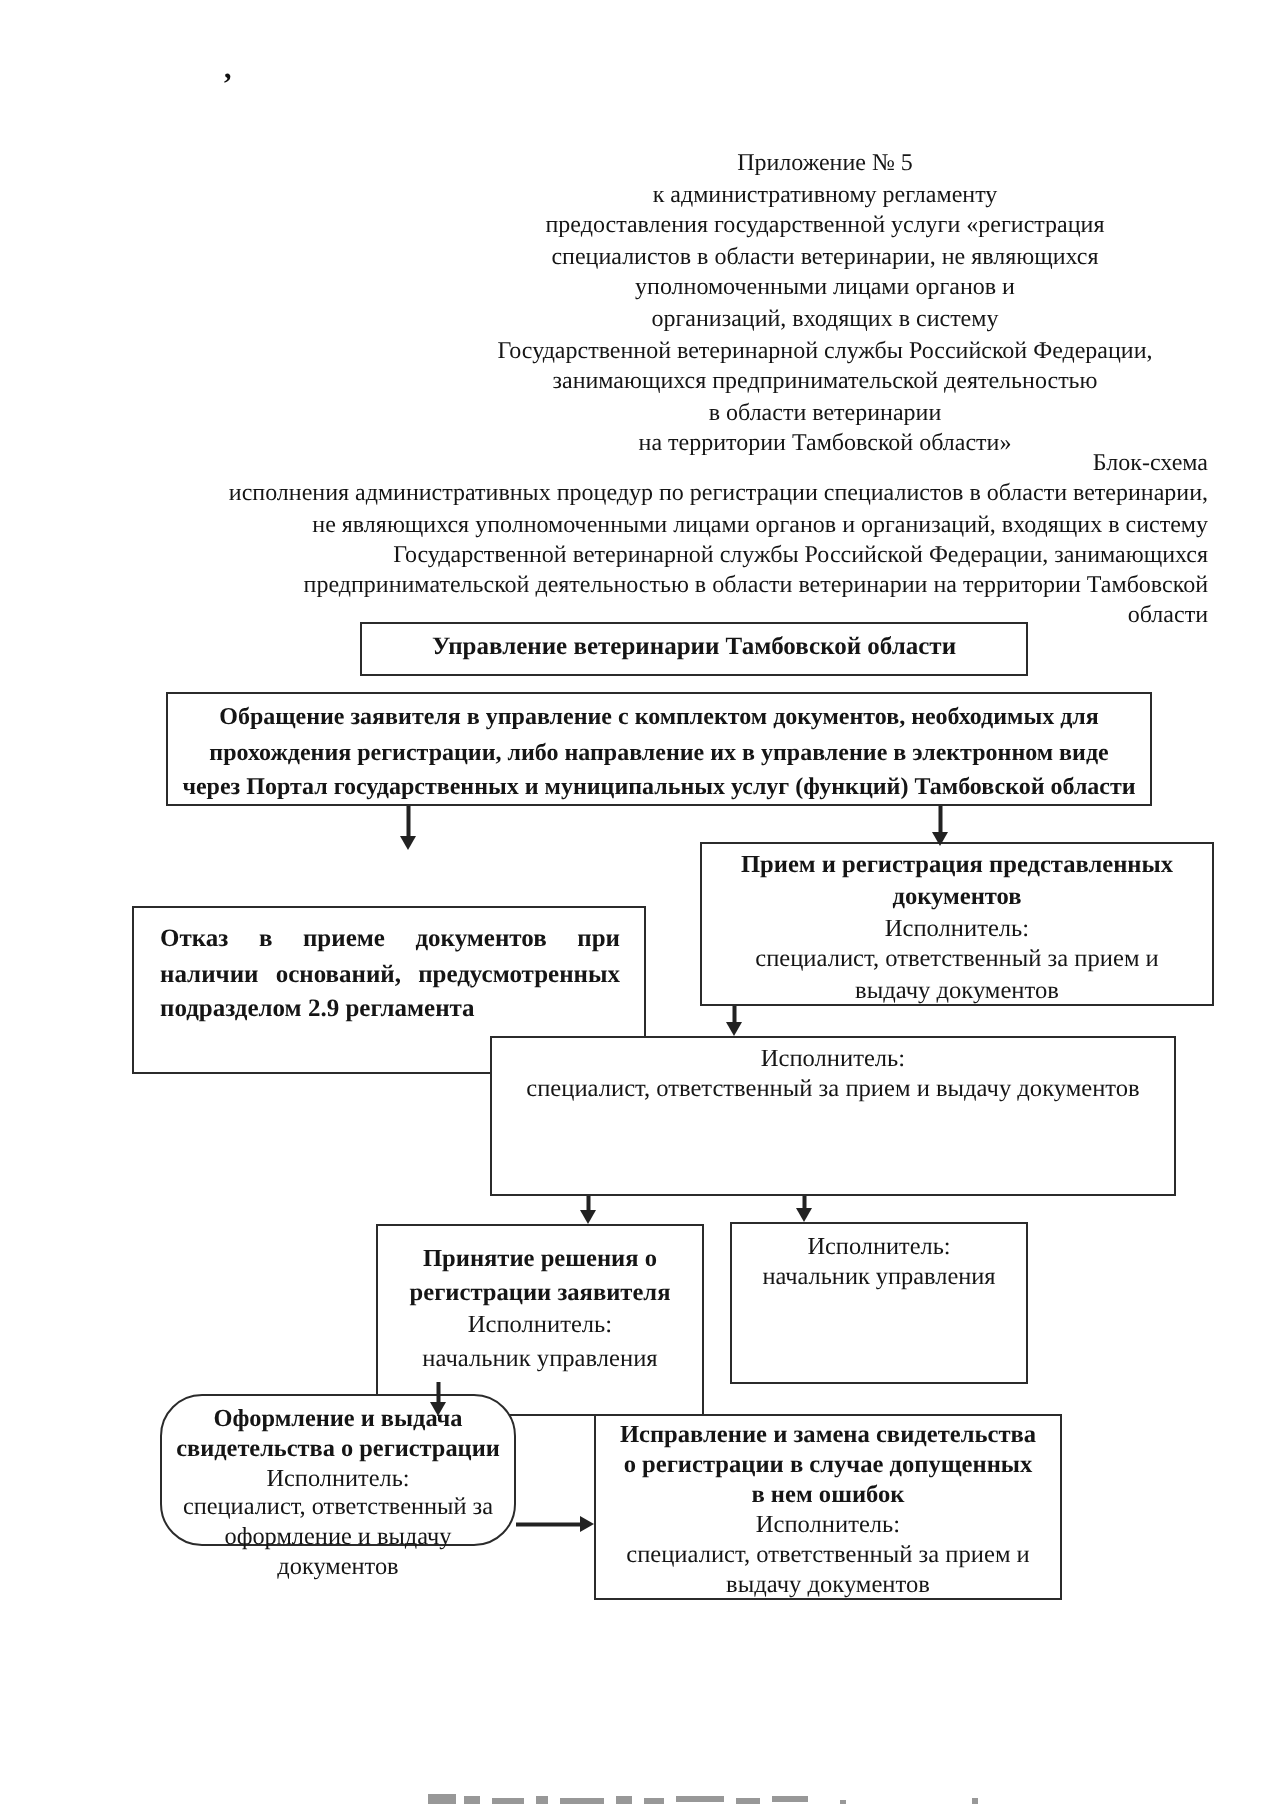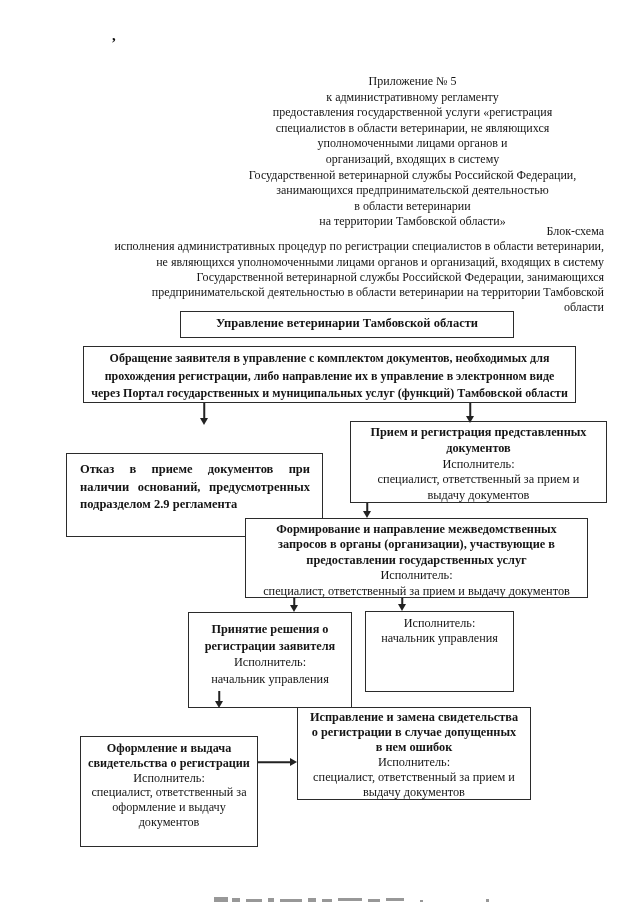--- a/index.html
+++ b/index.html
@@ -31,21 +31,21 @@
     text-align:center;font-size:12.3px;line-height:15.5px;
   }
   .fbox .t{font-weight:bold;}
   .box-authority{left:180px;top:311px;width:334px;height:27px;padding-top:4px;font-size:12.5px;}
   .box-application{left:83px;top:346px;width:493px;height:57px;padding-top:3px;font-size:12px;line-height:17.5px;}
   .box-refusal{left:66px;top:425px;width:257px;height:84px;padding:7px 12px 0 13px;text-align:justify;font-size:12.5px;line-height:17.5px;font-weight:bold;margin-top:28px;}
   .box-reception{left:350px;top:421px;width:257px;height:82px;padding-top:3px;line-height:15.8px;}
   .box-requests{left:245px;top:518px;width:343px;height:80px;padding-top:3px;line-height:15.4px;}
   .box-decision-reg{left:188px;top:612px;width:164px;height:96px;padding-top:8px;line-height:16.5px;}
   .box-decision-ref{left:365px;top:611px;width:149px;height:81px;padding-top:4px;line-height:15px;font-size:12.2px;}
-  .box-issue{left:80px;top:736px;width:178px;height:111px;padding-top:4px;line-height:14.8px;font-size:12.2px;}
+  .box-issue{left:80px;top:697px;width:178px;height:76px;padding-top:4px;line-height:14.8px;font-size:12.2px;border-radius:21px;}
   .box-correction{left:297px;top:707px;width:234px;height:93px;padding-top:2px;line-height:15px;}
   .varrow{position:absolute;width:10px;}
   .varrow .line{position:absolute;left:50%;transform:translateX(-50%);top:0;bottom:5px;width:1.5px;background:#222;}
   .varrow .head{position:absolute;bottom:0;left:50%;transform:translateX(-50%);width:0;height:0;
     border-left:4.5px solid transparent;border-right:4.5px solid transparent;border-top:7px solid #222;}
   .harrow{position:absolute;height:10px;}
   .harrow .line{position:absolute;top:50%;transform:translateY(-50%);left:0;right:5px;height:1.5px;background:#222;}
   .harrow .head{position:absolute;right:0;top:50%;transform:translateY(-50%);width:0;height:0;
     border-top:4.5px solid transparent;border-bottom:4.5px solid transparent;border-left:7px solid #222;}
   .scan-dash{position:absolute;background:#989898;}
@@ -91,23 +91,20 @@
 
   <div class="fbox box-reception">
     <div class="t pre">Прием и регистрация представленных
 документов</div>
     <div class="pre">Исполнитель:</div>
     <div class="pre">специалист, ответственный за прием и
 выдачу документов</div>
   </div>
 
   <div class="fbox box-requests">
-    <div class="t pre">Формирование и направление межведомственных
-запросов в органы (организации), участвующие в
-предоставлении государственных услуг</div>
     <div class="pre">Исполнитель:</div>
     <div class="pre">специалист, ответственный за прием и выдачу документов</div>
   </div>
 
   <div class="fbox box-decision-reg">
     <div class="t pre">Принятие решения о
 регистрации заявителя</div>
     <div class="pre">Исполнитель:</div>
     <div class="pre">начальник управления</div>
   </div>

